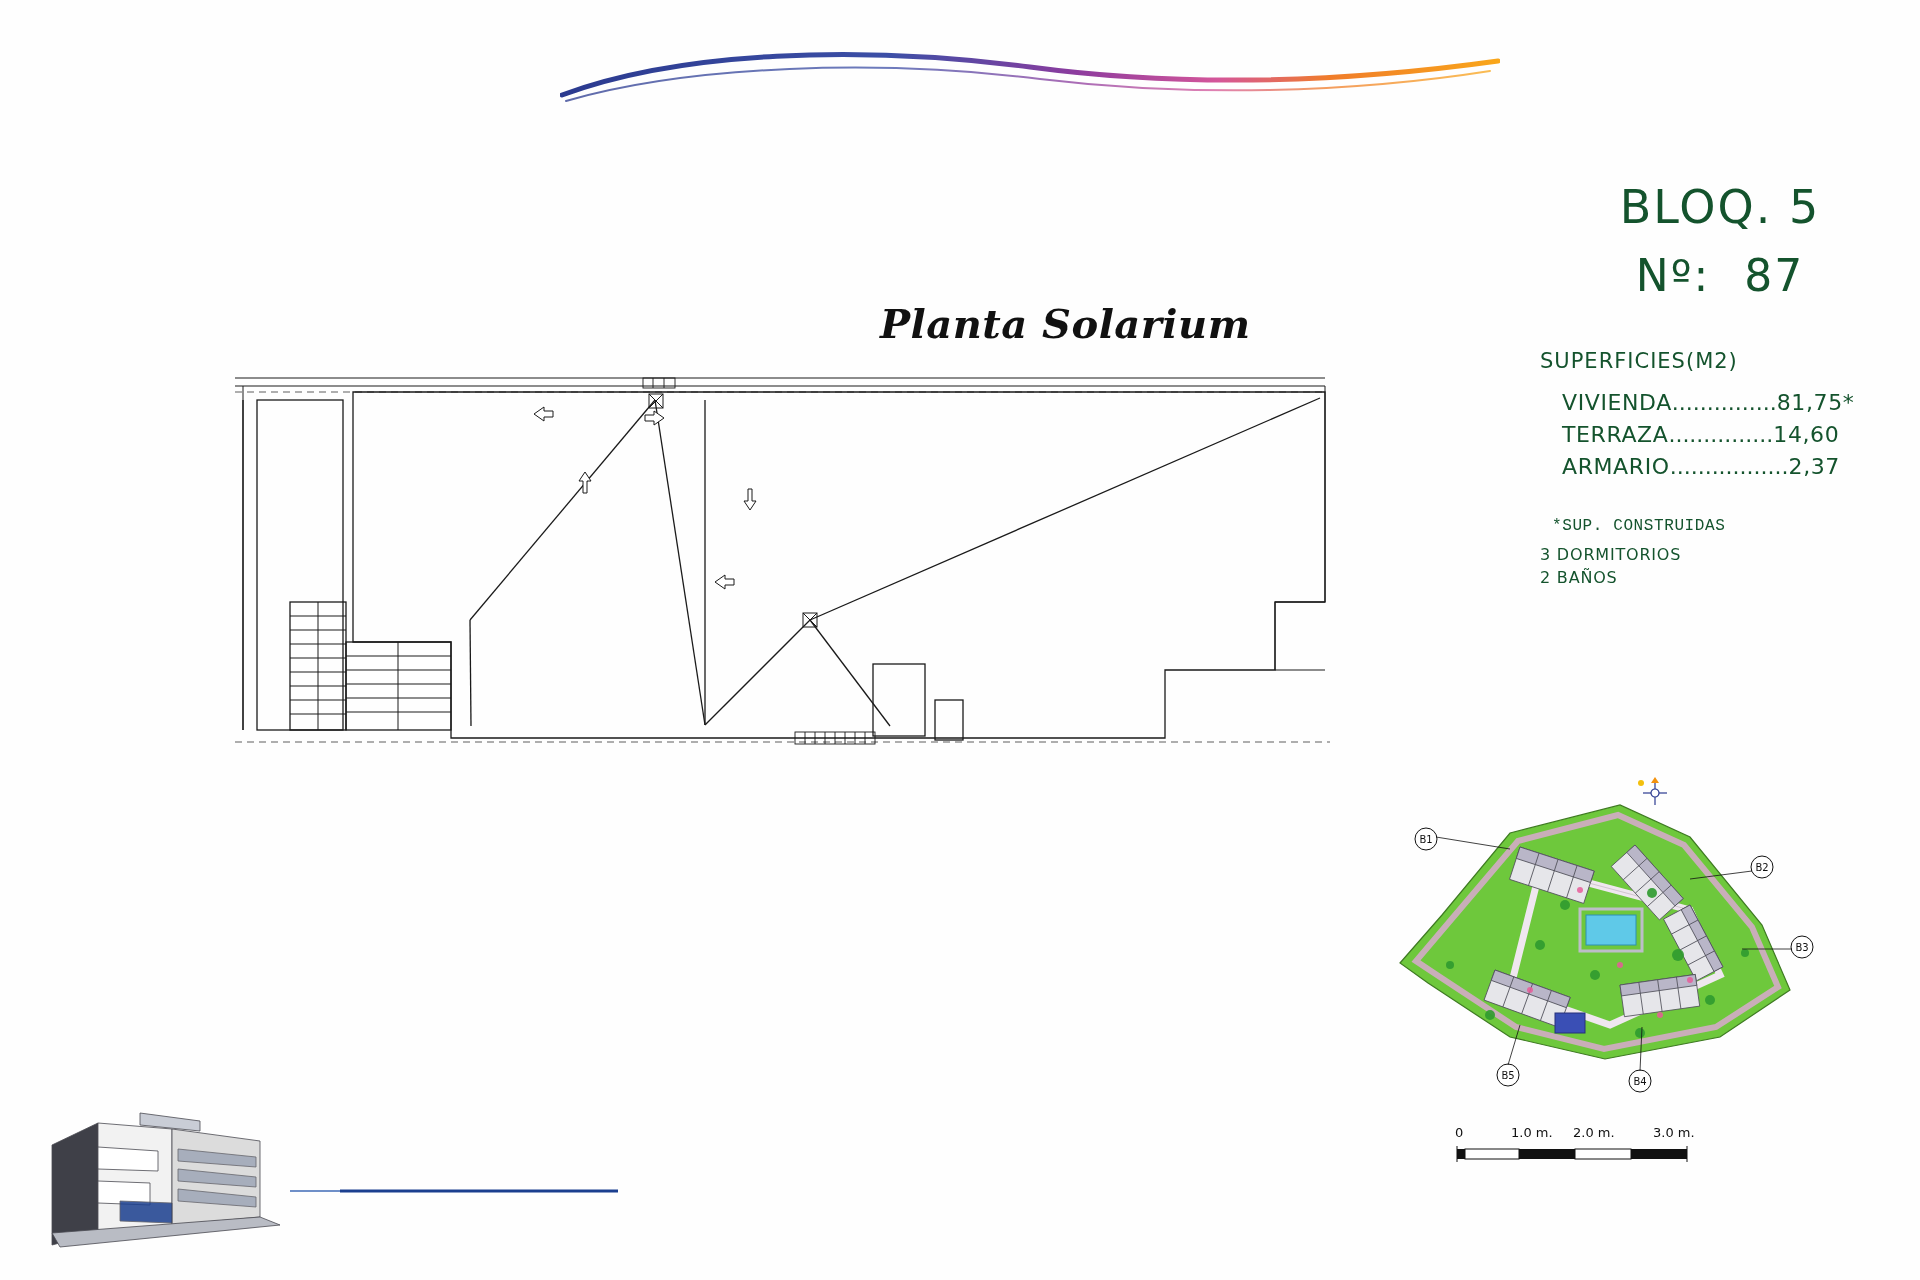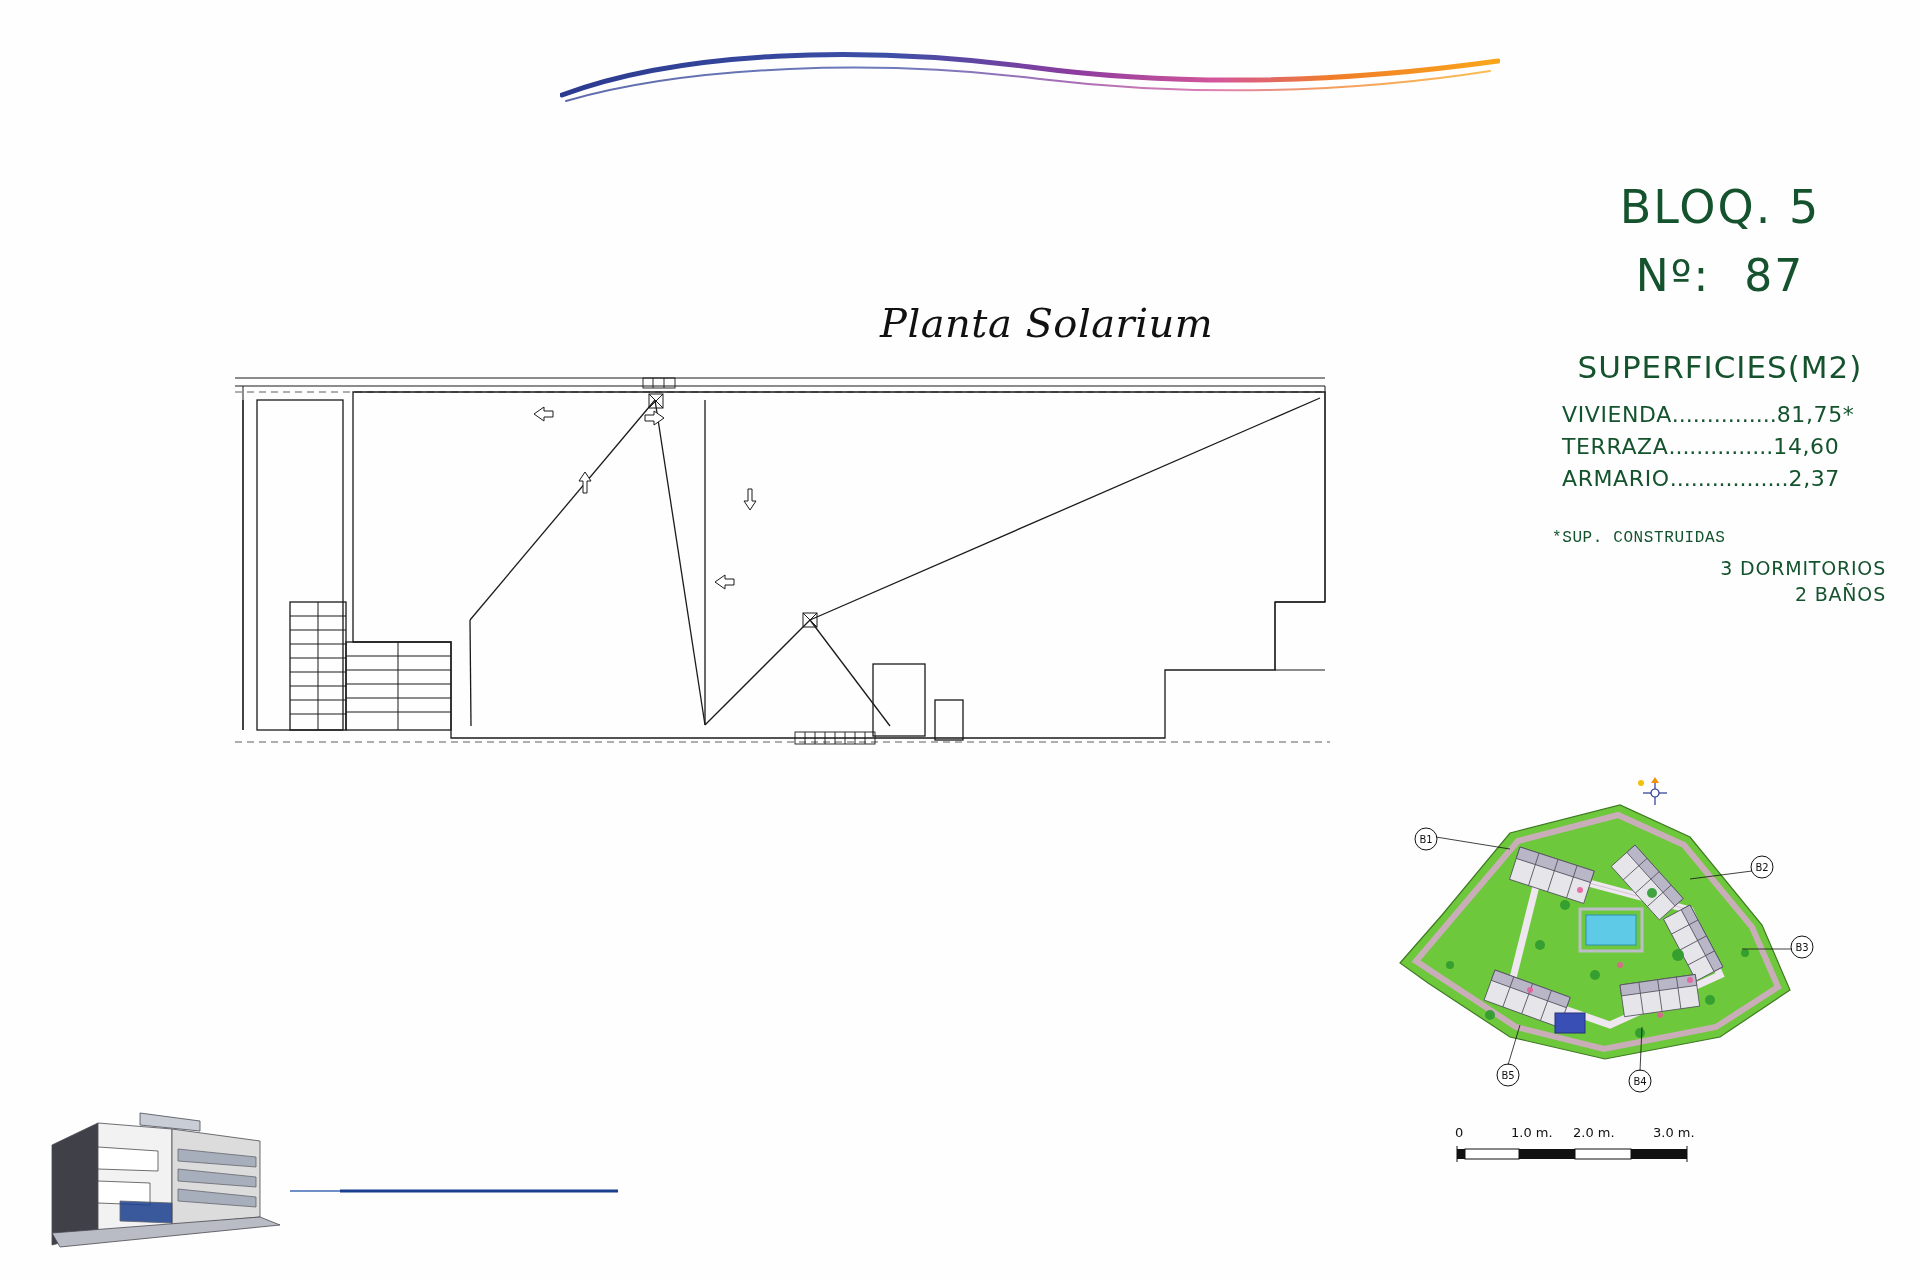--- a/index.html
+++ b/index.html
@@ -29,21 +29,21 @@
     height: 70px;
   }
 
   
   .plan-title {
     position: absolute;
     left: 880px;
     top: 300px;
     font-family: "DejaVu Serif", serif;
     font-style: italic;
-    font-weight: normal;
+    font-weight: bold;
     font-size: 40px;
     letter-spacing: 0.5px;
     color: #111;
     white-space: nowrap;
   }
 
   
   .plan-wrap {
     position: absolute;
     left: 235px;
@@ -74,23 +74,22 @@
     font-size: 44px;
     letter-spacing: 2px;
     text-align: center;
     margin: 0 0 48px 0;
     white-space: nowrap;
   }
   .num-line .num-label { margin-right: 34px; }
 
   .surf-title {
     font-family: "DejaVu Sans", sans-serif;
-    font-size: 31px;
+    font-size: 21px;
     letter-spacing: 1px;
-    text-align: center;
     margin-bottom: 14px;
   }
   .surf-list {
     font-family: "DejaVu Sans", sans-serif;
     font-size: 22px;
     letter-spacing: 0.6px;
     margin: 0 0 34px 22px;
     line-height: 1.45;
   }
   .surf-row { white-space: nowrap; }
@@ -108,23 +107,23 @@
 
   .note-built {
     font-family: Liberation Mono, monospace;
     font-size: 16px;
     letter-spacing: 0.6px;
     margin-left: 12px;
     margin-bottom: 10px;
   }
   .rooms-line, .baths-line {
     font-family: "DejaVu Sans", sans-serif;
-    font-size: 19px;
+    font-size: 16px;
     letter-spacing: 0.8px;
-    text-align: right;
+    text-align: left;
     padding-right: 14px;
   }
   .rooms-line { margin-bottom: 4px; }
 
   
   .site-plan {
     position: absolute;
     left: 1390px;
     top: 775px;
     width: 430px;

